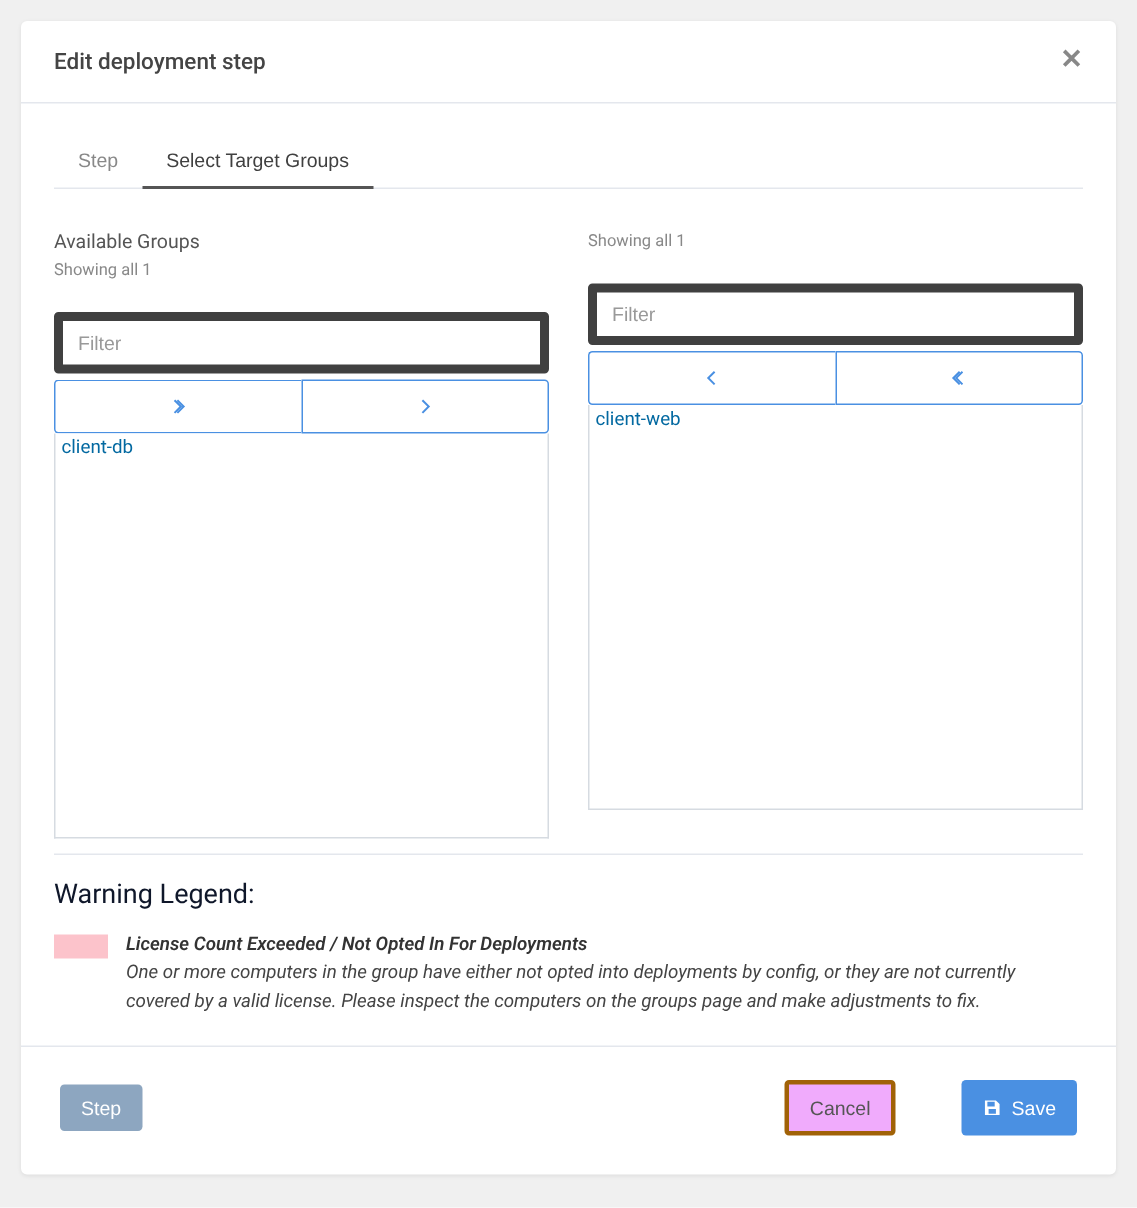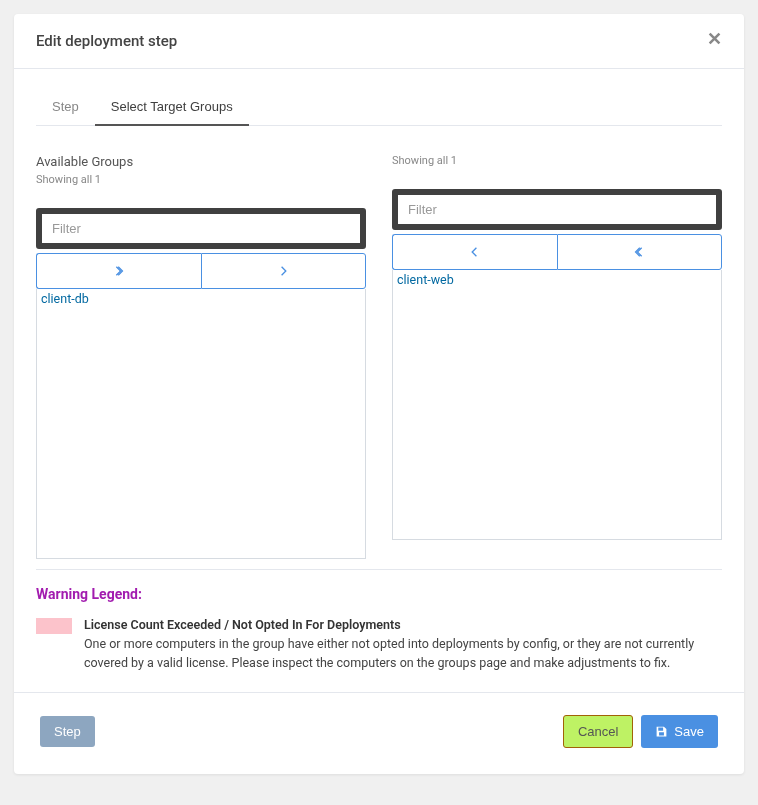--- a/index.html
+++ b/index.html
@@ -140,42 +140,42 @@
       color: #0369a1;
       cursor: pointer;
     }
     .warning-section {
       margin-top: 10px;
       border-top: 1px solid #e4e7ed;
       padding-top: 16px;
       padding-bottom: 16px;
     }
     .warning-legend-label {
-      font-size: 14px;
-      color: #a21caf;
+      font-size: 18px;
+      color: #0f172a;
       margin-bottom: 14px;
-      font-weight: bold;
     }
     .warning-item {
       display: flex;
       gap: 12px;
       align-items: flex-start;
     }
     .warning-swatch {
       width: 36px;
       height: 16px;
       background: #fcc3cb;
       flex-shrink: 0;
       margin-top: 2px;
     }
     .warning-content {
       flex: 1;
       font-size: 12.5px;
       color: #444;
       line-height: 1.5;
+      font-style: italic;
     }
     .warning-heading {
       font-weight: 600;
       color: #333;
     }
     .modal-footer {
       border-top: 1px solid #e4e7ed;
       padding: 22px 26px 26px;
       display: flex;
       align-items: center;
@@ -188,28 +188,29 @@
       border: none;
       display: inline-flex;
       align-items: center;
       gap: 6px;
     }
     .btn-secondary {
       background: #8da6c0;
       color: #fff;
     }
     .btn-outline {
-      background: #bef264;
-      border: 1px solid #a16207;
+      background: #f0abfc;
+      border: 3px solid #a16207;
       color: #555;
       text-align: center;
     }
     .btn-primary {
       background: #4a90e2;
       color: #fff;
+      margin-left: 36px;
     }
     .footer-spacer {
       flex: 1;
     }
     .footer-right {
       display: flex;
       gap: 8px;
     }
     .save-icon {
       width: 13px;

